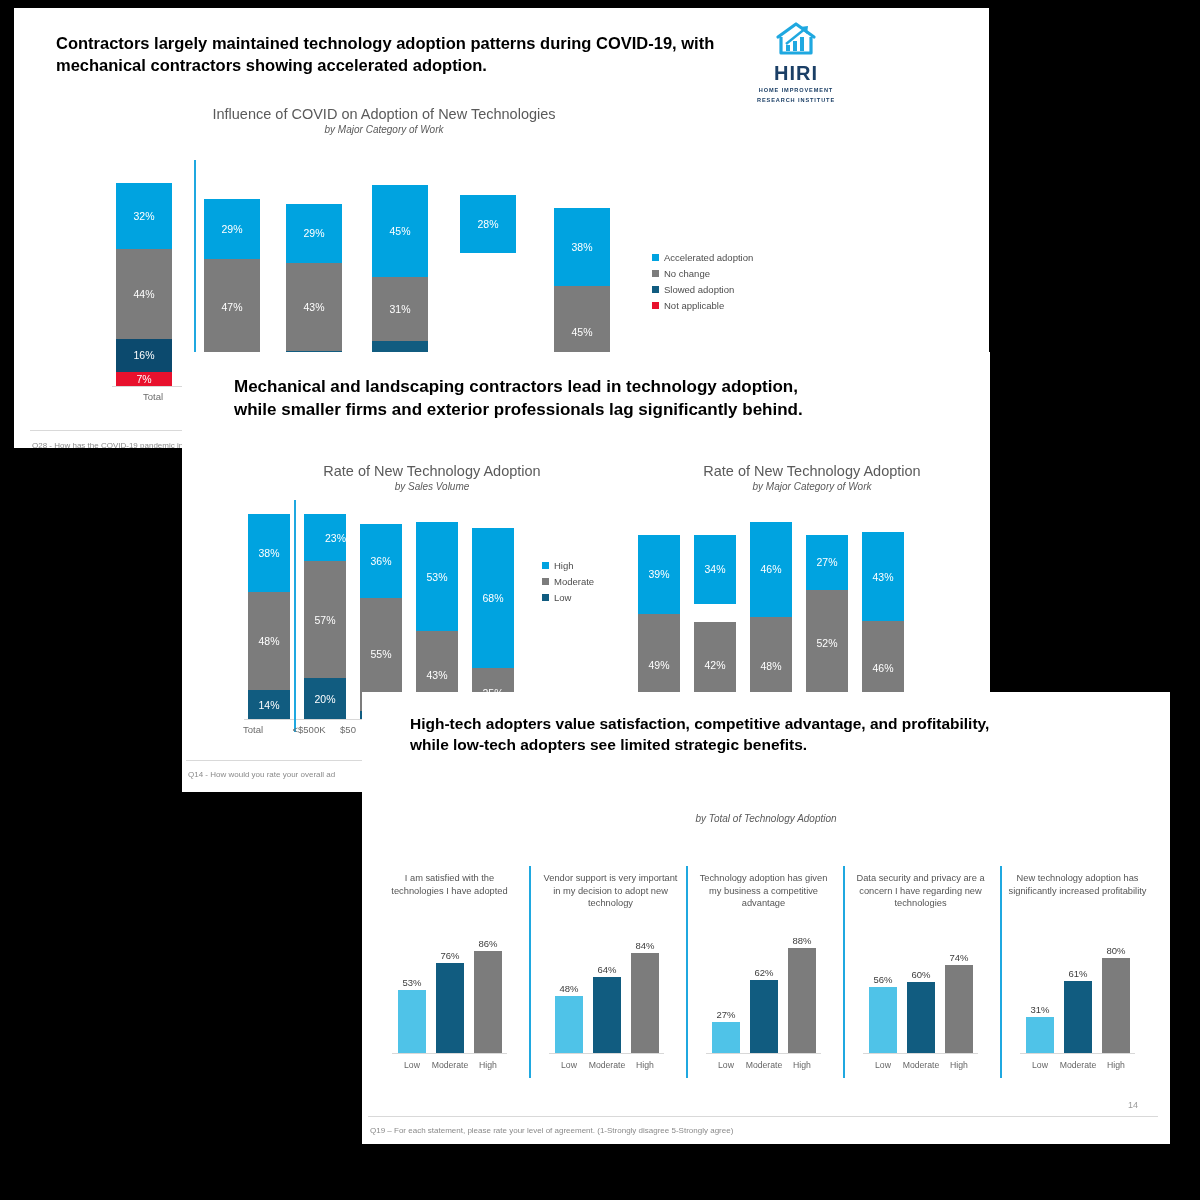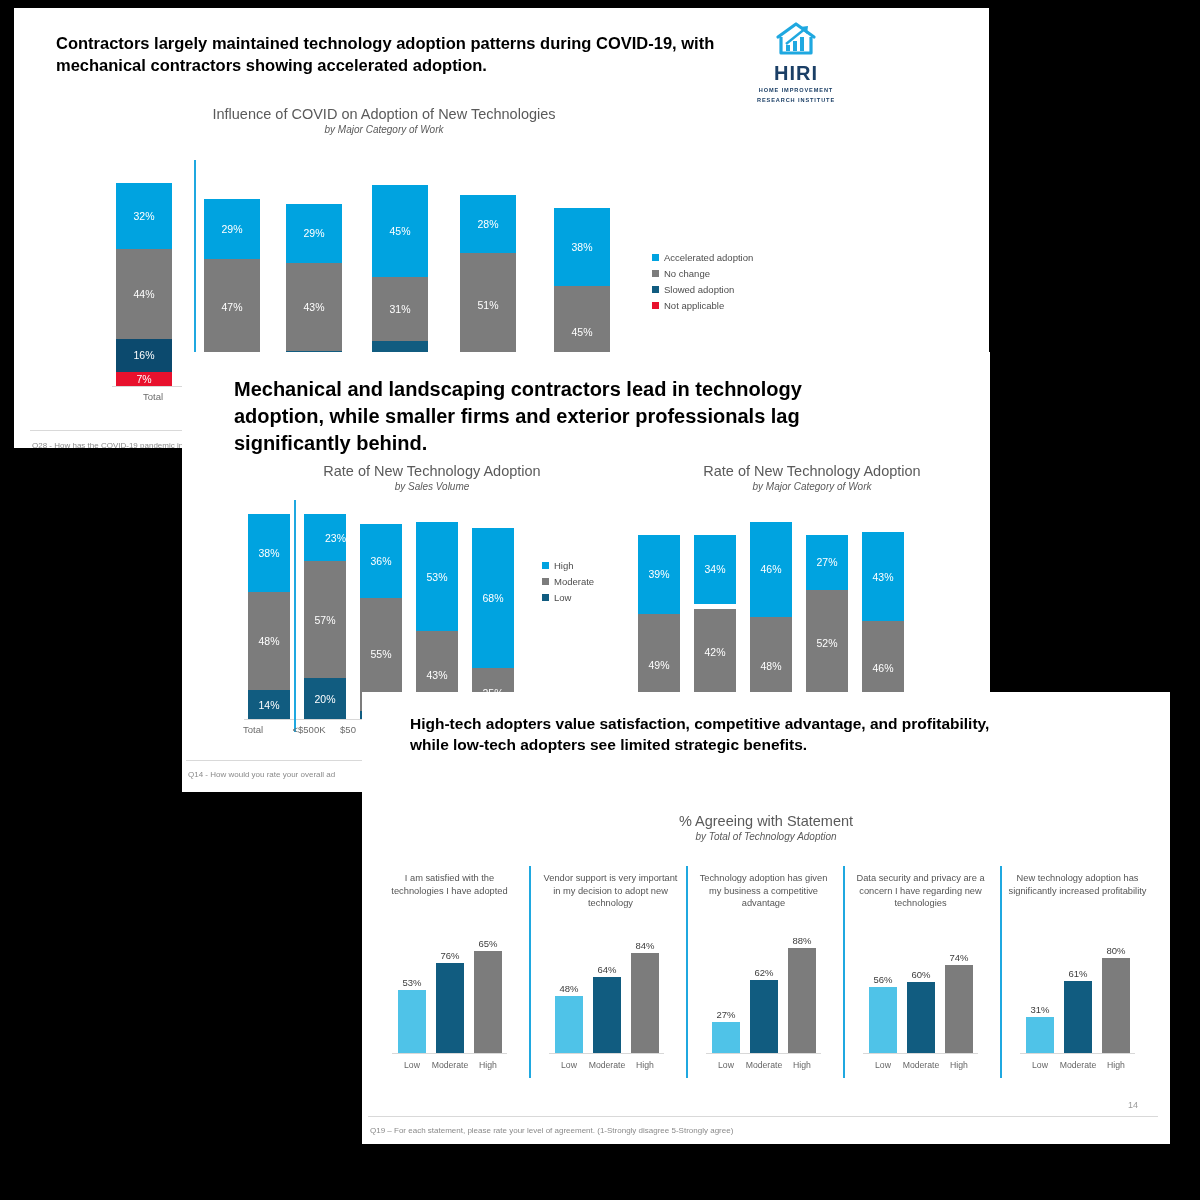--- a/index.html
+++ b/index.html
@@ -7,21 +7,21 @@
        font-family:"Liberation Sans","DejaVu Sans",sans-serif;}
 
   .slide{position:absolute;background:#ffffff;overflow:hidden;
          box-shadow:0 0 0 0 rgba(0,0,0,0);}
   #slide1{left:14px;top:8px;width:975px;height:440px;}
   #slide2{left:182px;top:352px;width:808px;height:440px;}
   #slide3{left:362px;top:692px;width:808px;height:452px;}
 
   .headline{position:absolute;font-weight:bold;color:#000;line-height:1.35;}
   #s1 .headline{left:42px;top:24px;width:660px;font-size:16.5px;}
-  #s2 .headline{left:52px;top:24px;width:610px;font-size:20px;}
+  #s2 .headline{left:52px;top:24px;width:610px;font-size:17px;}
   #s3 .headline{left:48px;top:22px;width:620px;font-size:15.5px;}
 
   
   .logo{position:absolute;text-align:center;width:120px;}
   .logo .mark{display:block;margin:0 auto;}
   .logo .wordmark{display:block;font-weight:bold;color:#1b3f66;letter-spacing:1px;
                   font-size:20px;line-height:1.05;margin-top:1px;}
   .logo .tagline{display:block;color:#1b3f66;font-size:5.6px;letter-spacing:.9px;
                  line-height:1.5;font-weight:bold;margin-top:2px;}
   #s1 .logo{left:722px;top:12px;}
@@ -127,23 +127,20 @@
             <span>31%</span>
           </div>
           <div class="seg" style="background: rgb(0, 163, 224); height: 92.25px; bottom: 108.65px;">
             <span>45%</span>
           </div>
         </div>
         <div class="bar-col" style="left: 356px; width: 56px; height: 205px;">
           <div class="seg" style="background: rgb(17, 92, 128); height: 28.7px; bottom: 0px;">
             <span>14%</span>
           </div>
-          <div class="seg" style="background: rgb(124, 124, 124); height: 104.55px; bottom: 28.7px;">
-            <span>51%</span>
-          </div>
           <div class="seg" style="background: rgb(0, 163, 224); height: 57.4px; bottom: 133.25px;">
             <span>28%</span>
           </div>
         </div>
         <div class="bar-col" style="left: 450px; width: 56px; height: 205px;">
           <div class="seg" style="background: rgb(17, 92, 128); height: 8.2px; bottom: 0px;"></div>
           <div class="seg" style="background: rgb(124, 124, 124); height: 92.25px; bottom: 8.2px;">
             <span>45%</span>
           </div>
           <div class="seg" style="background: rgb(0, 163, 224); height: 77.9px; bottom: 100.45px;">
@@ -251,21 +248,21 @@
             <span>49%</span>
           </div>
           <div class="seg" style="background: rgb(0, 163, 224); height: 79.95px; bottom: 104.55px;">
             <span>39%</span>
           </div>
         </div>
         <div class="bar-col" style="left: 62px; width: 42px; height: 205px;">
           <div class="seg" style="background: rgb(17, 92, 128); height: 28.7px; bottom: 0px;">
             <span>14%</span>
           </div>
-          <div class="seg" style="background: rgb(124, 124, 124); height: 86.1px; bottom: 24px;">
+          <div class="seg" style="background: rgb(124, 124, 124); height: 86.1px; bottom: 11px;">
             <span>42%</span>
           </div>
           <div class="seg" style="background: rgb(0, 163, 224); height: 69.7px; bottom: 114.8px;">
             <span>34%</span>
           </div>
         </div>
         <div class="bar-col" style="left: 118px; width: 42px; height: 205px;">
           <div class="seg" style="background: rgb(17, 92, 128); height: 4.1px; bottom: 0px;"></div>
           <div class="seg" style="background: rgb(124, 124, 124); height: 98.4px; bottom: 4.1px;">
             <span>48%</span>
@@ -316,36 +313,35 @@
     <div class="footline" style="left:4px;top:408px;width:185px;"></div>
     <div class="footer" style="left:6px;top:418px;">Q14 - How would you rate your overall ad</div>
   </div>
 </div>
 
 <div class="slide" id="slide3">
   <div id="s3">
     <div class="headline">High-tech adopters value satisfaction, competitive advantage, and profitability, while low-tech adopters see limited strategic benefits.</div>
 
     <div class="chart-title" style="left:204px;top:120px;width:400px;">
-      <span class="t1">% Agreeing with Statement</span>
       <span class="t2">by Total of Technology Adoption</span>
     </div>
 
     <div id="s3panels" style="position:absolute;left:10px;top:180px;width:790px;height:220px;">
         <div style="position: absolute; top: 0px; width: 155px; height: 220px; left: 0px;">
           <div class="panel-title" style="left: 8px; top: 0px; width: 139px;">I am satisfied with the technologies I have adopted</div>
           <div style="position: absolute; left: 14px; top: 62px; width: 127px; height: 120px;">
             <div class="gbar" style="left: 12px; width: 28px; height: 63.6px; background: rgb(79, 195, 232);"></div>
             <div class="gval" style="left: 6px; width: 40px; bottom: 65.6px;">53%</div>
             <div class="gcat" style="left: 4px; width: 44px; bottom: -16px;">Low</div>
             <div class="gbar" style="left: 50px; width: 28px; height: 91.2px; background: rgb(17, 92, 128);"></div>
             <div class="gval" style="left: 44px; width: 40px; bottom: 93.2px;">76%</div>
             <div class="gcat" style="left: 42px; width: 44px; bottom: -16px;">Moderate</div>
             <div class="gbar" style="left: 88px; width: 28px; height: 103.2px; background: rgb(124, 124, 124);"></div>
-            <div class="gval" style="left: 82px; width: 40px; bottom: 105.2px;">65%</div>
+            <div class="gval" style="left: 82px; width: 40px; bottom: 105.2px;">86%</div>
             <div class="gcat" style="left: 80px; width: 44px; bottom: -16px;">High</div>
             <div class="baseline" style="left: 6px; bottom: 0px; width: 115px;"></div>
           </div>
         </div>
         <div style="position: absolute; top: 0px; width: 155px; height: 220px; left: 157px;">
           <div class="panel-title" style="left: 12px; top: 0px; width: 139px;">Vendor support is very important in my decision to adopt new technology</div>
           <div style="position: absolute; left: 14px; top: 62px; width: 127px; height: 120px;">
             <div class="gbar" style="left: 12px; width: 28px; height: 57.6px; background: rgb(79, 195, 232);"></div>
             <div class="gval" style="left: 6px; width: 40px; bottom: 59.6px;">48%</div>
             <div class="gcat" style="left: 4px; width: 44px; bottom: -16px;">Low</div>

